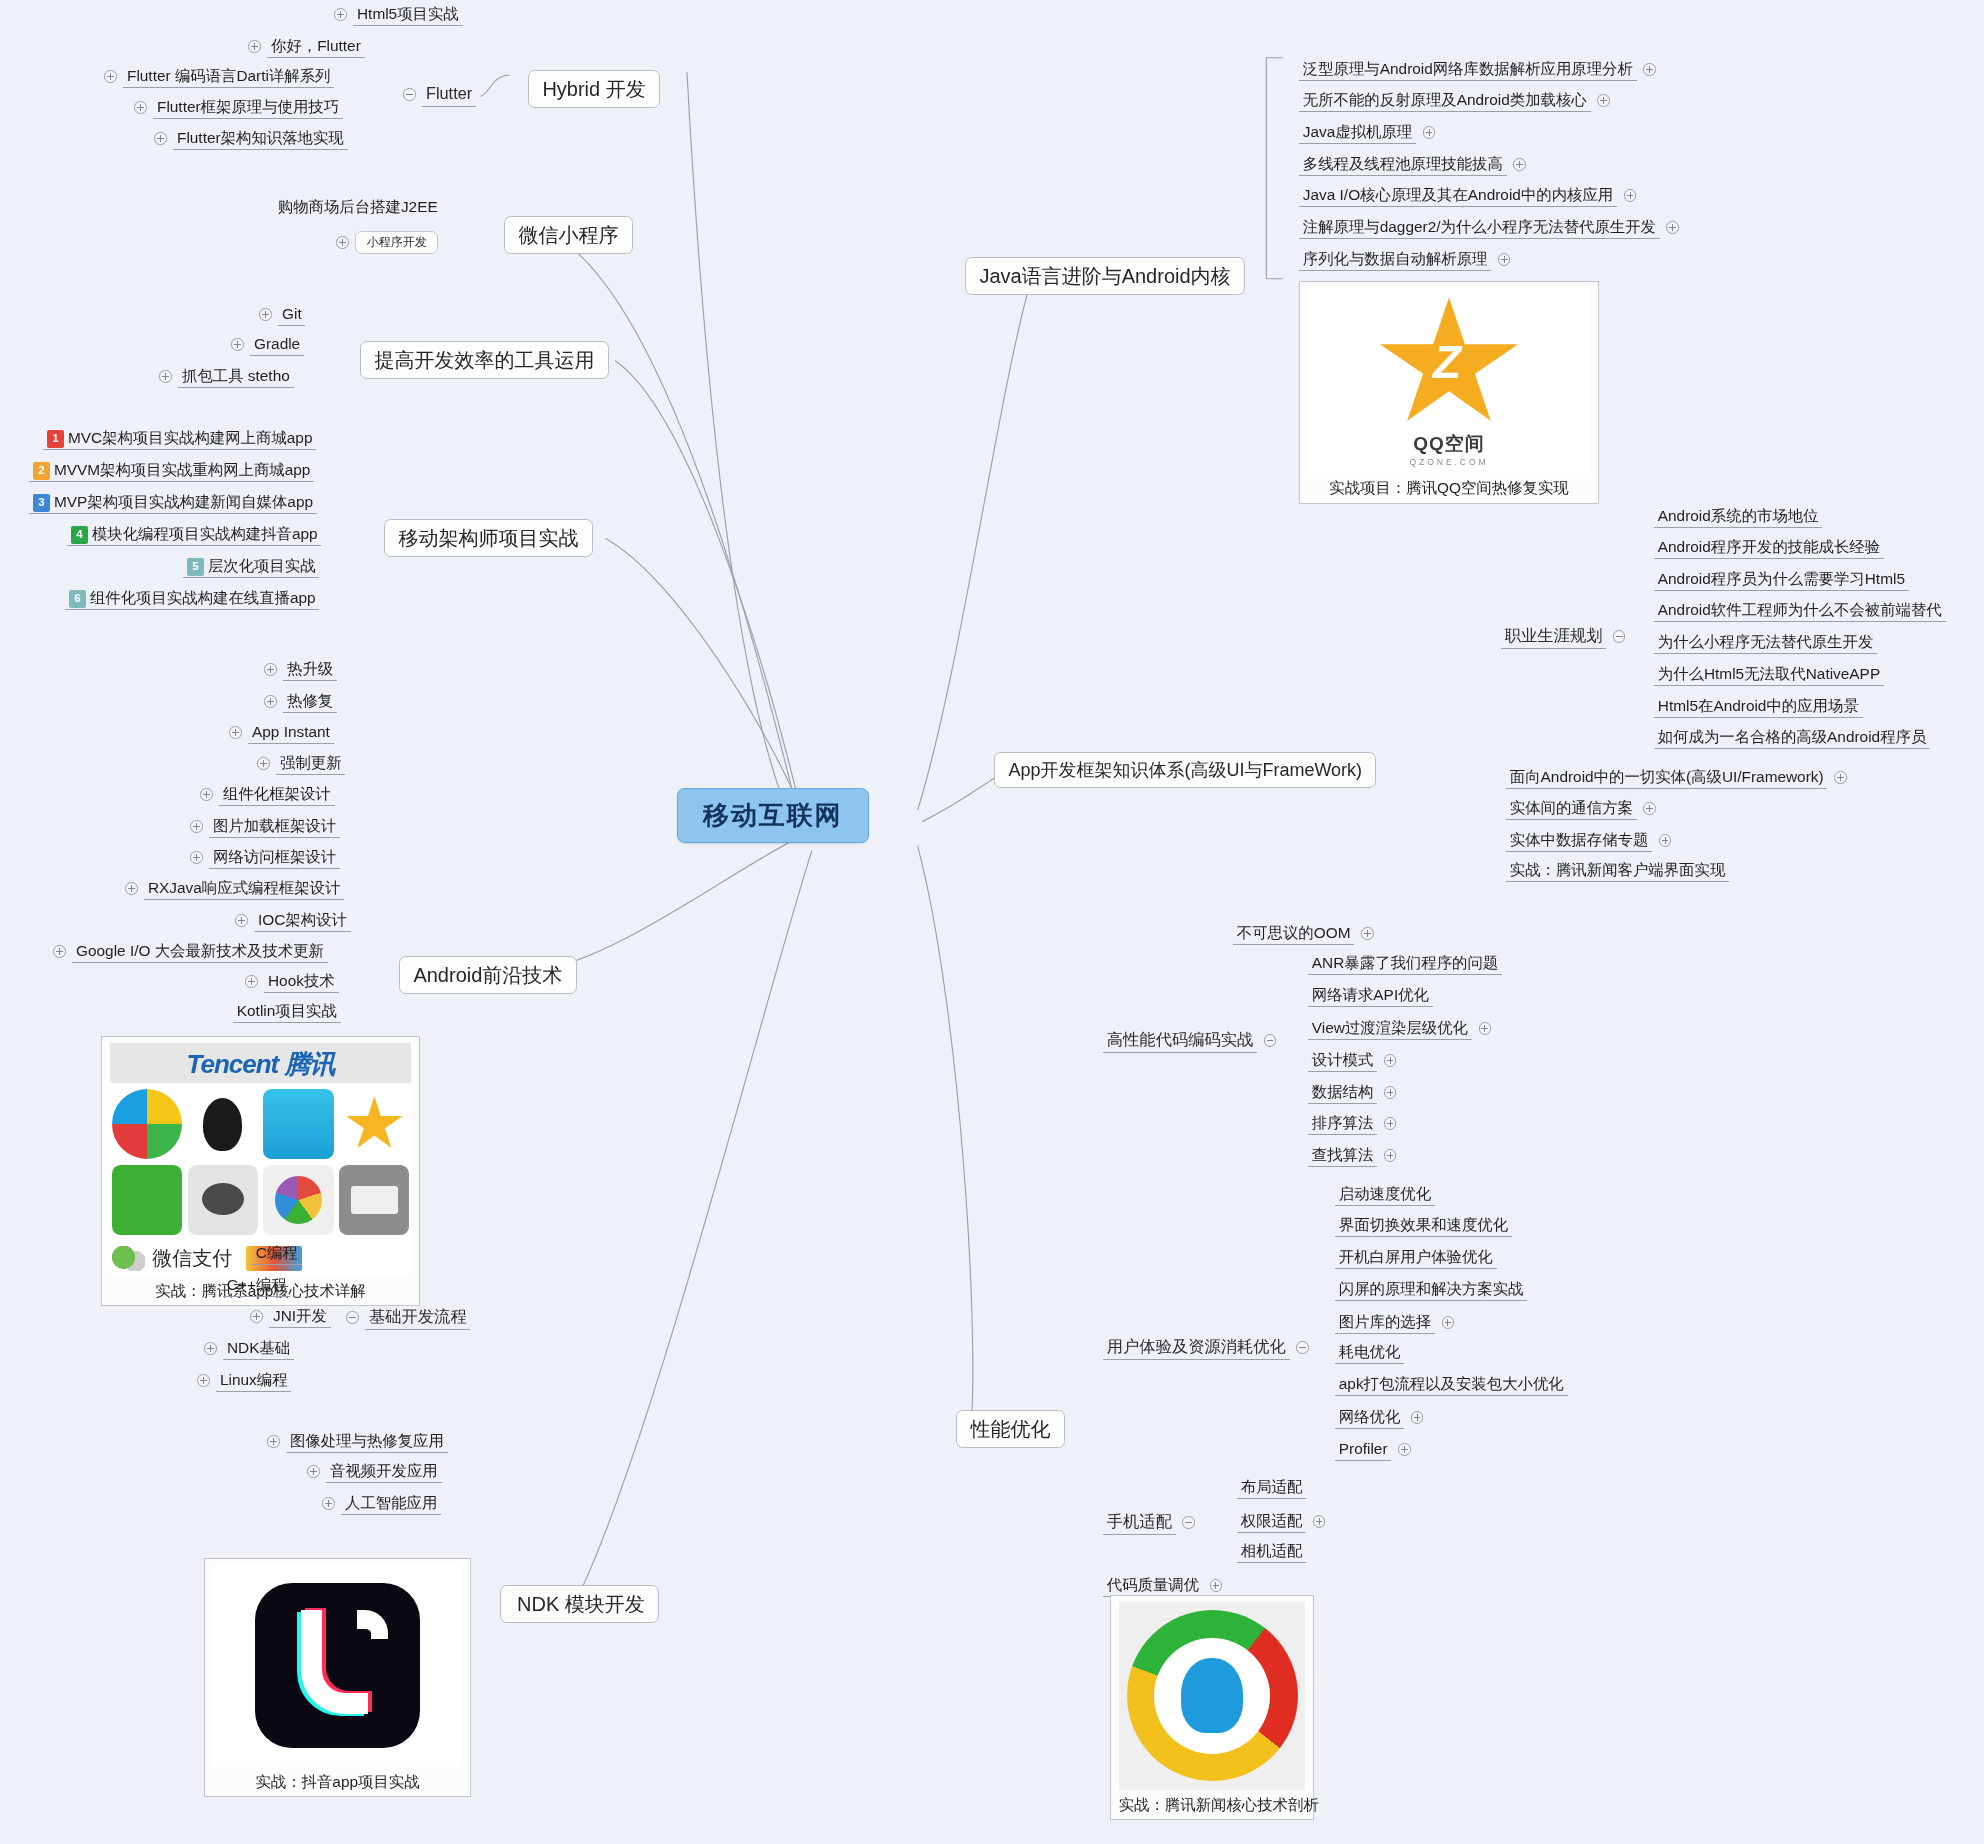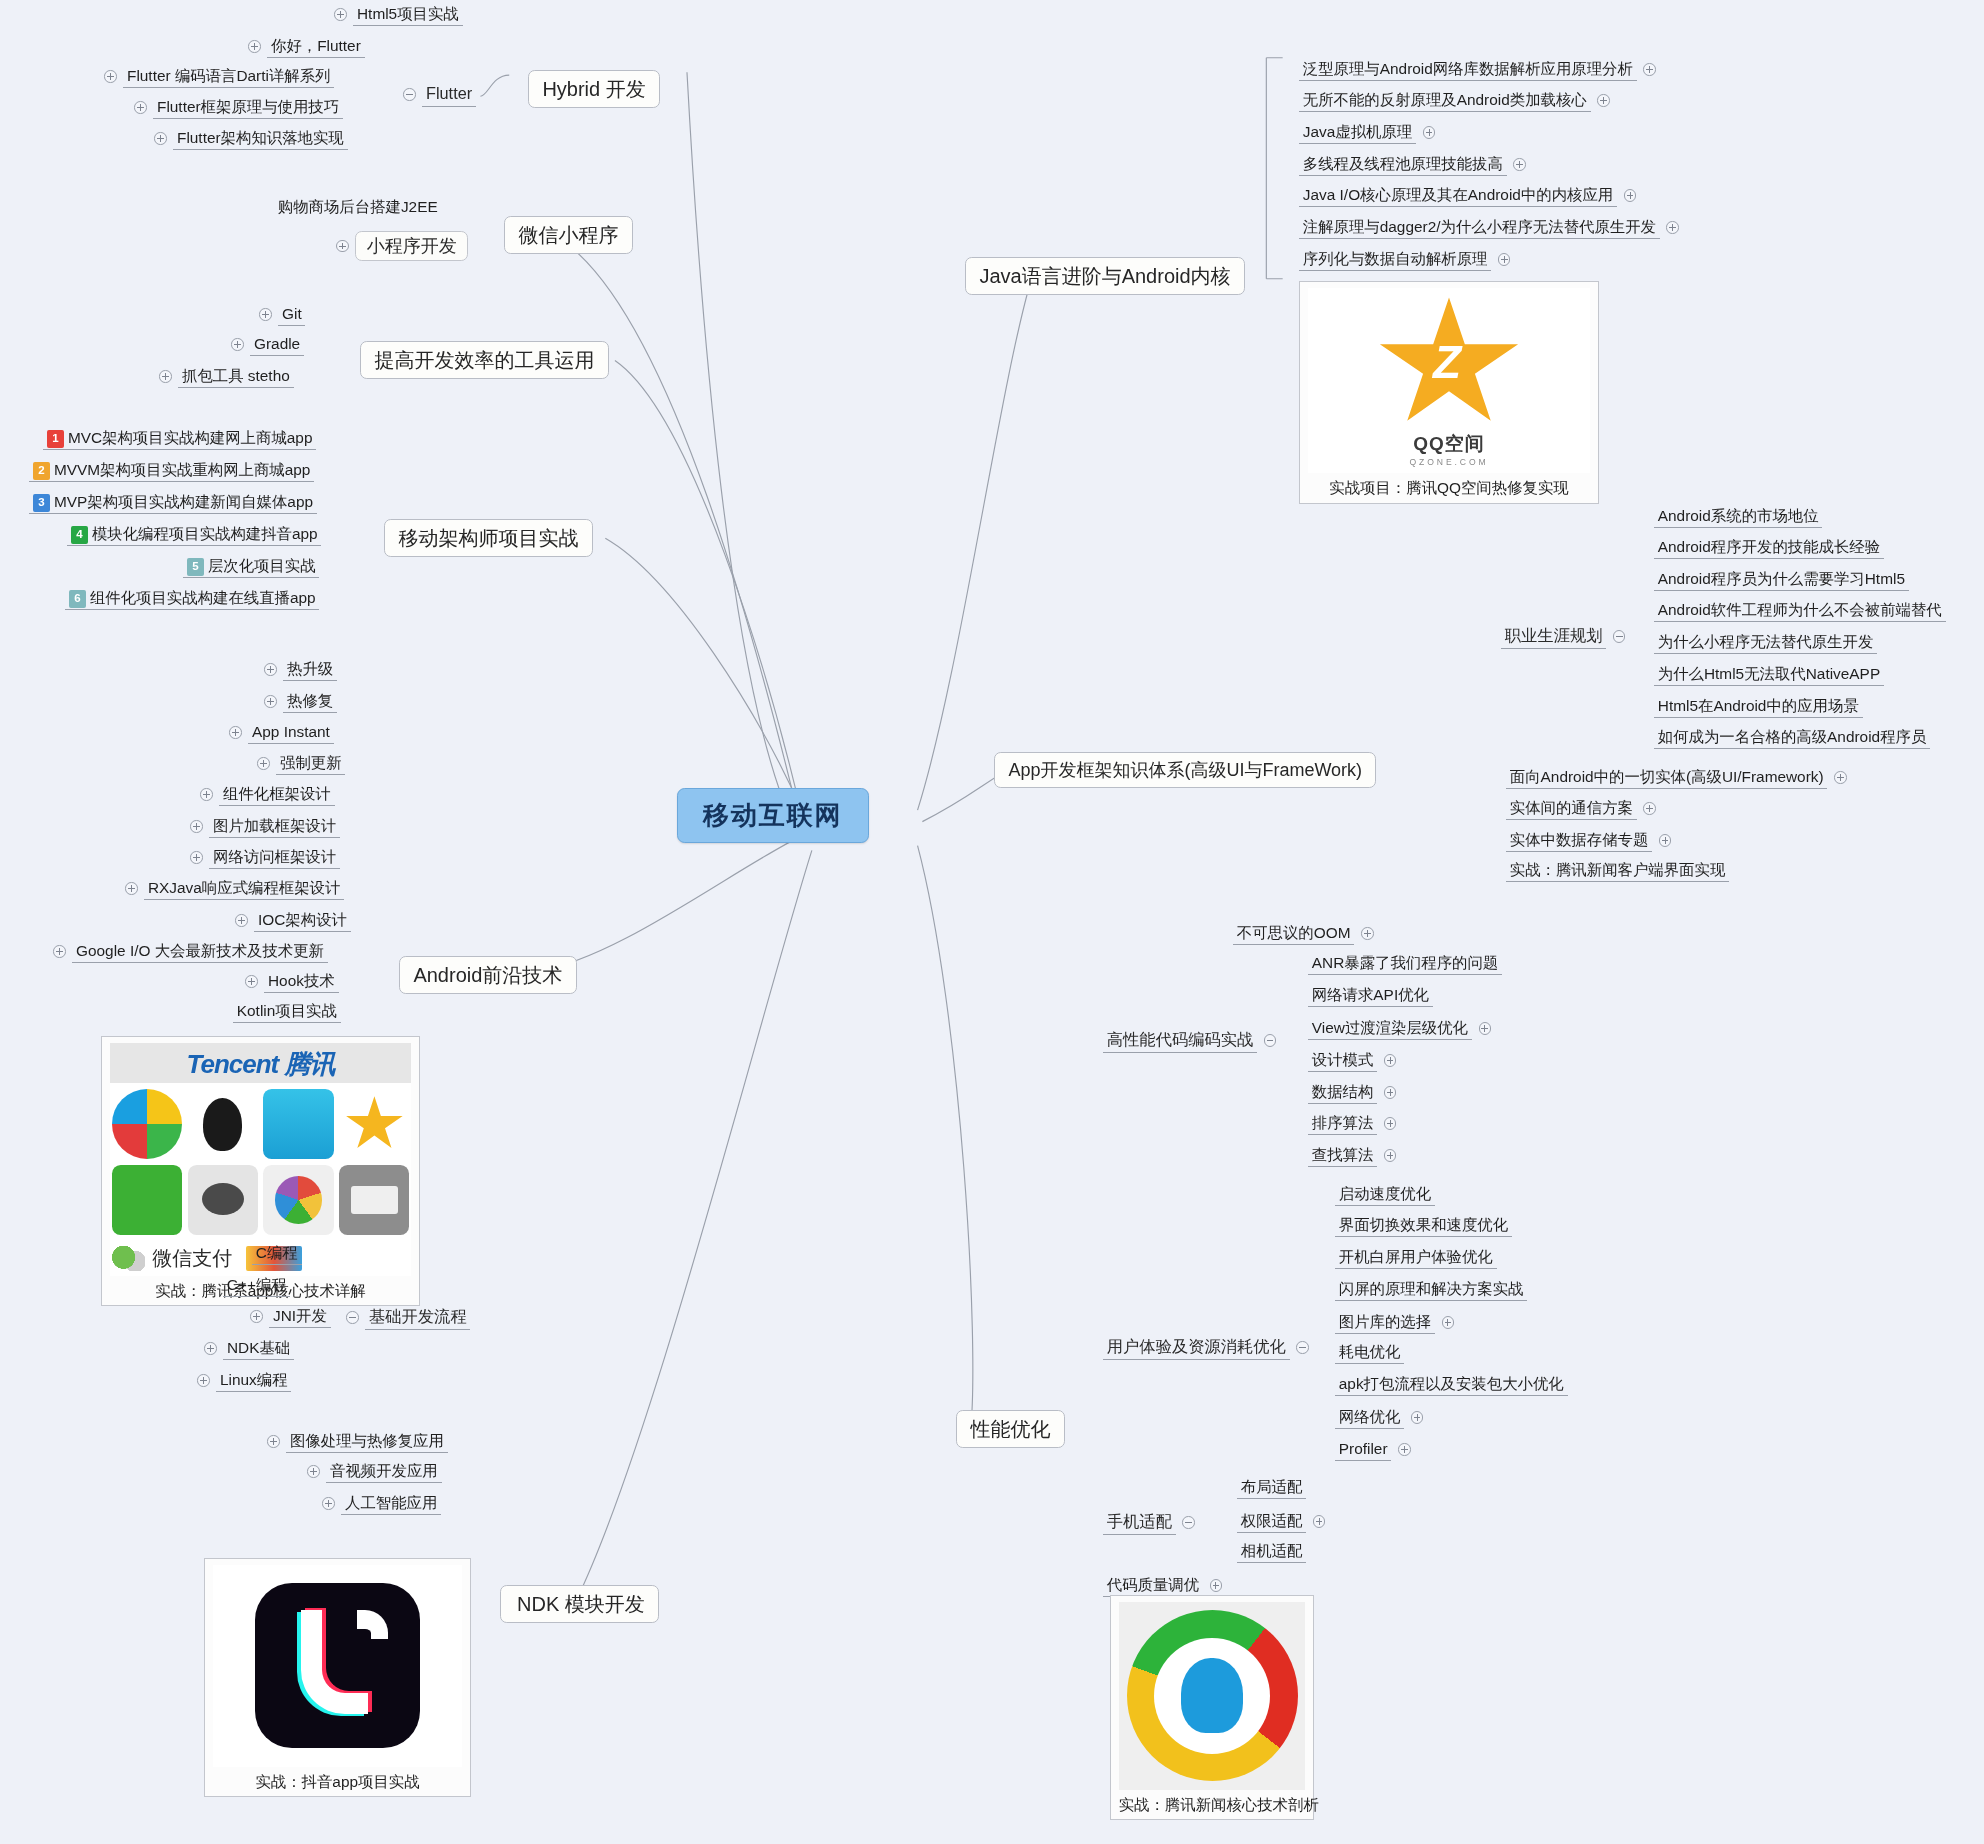--- a/index.html
+++ b/index.html
@@ -50,21 +50,21 @@
     font-size: 20px;
     color: #262626;
   }
   .l1.small { font-size: 18px; }
   
   .l2box {
     background: #fcfcfa;
     border: 1px solid #c3c6cd;
     border-radius: 6.7px;
     padding: 3.8px 10.6px;
-    font-size: 18px;
+    font-size: 12px;
   }
   
   .leaf {
     font-size: 15.4px;
     padding: 1.9px 3.8px 2.9px 3.8px;
     border-bottom: 1px solid #9aa0ab;
     color: #1f1f1f;
   }
   .leaf.nb { border-bottom: none; }
   .branch-label {

